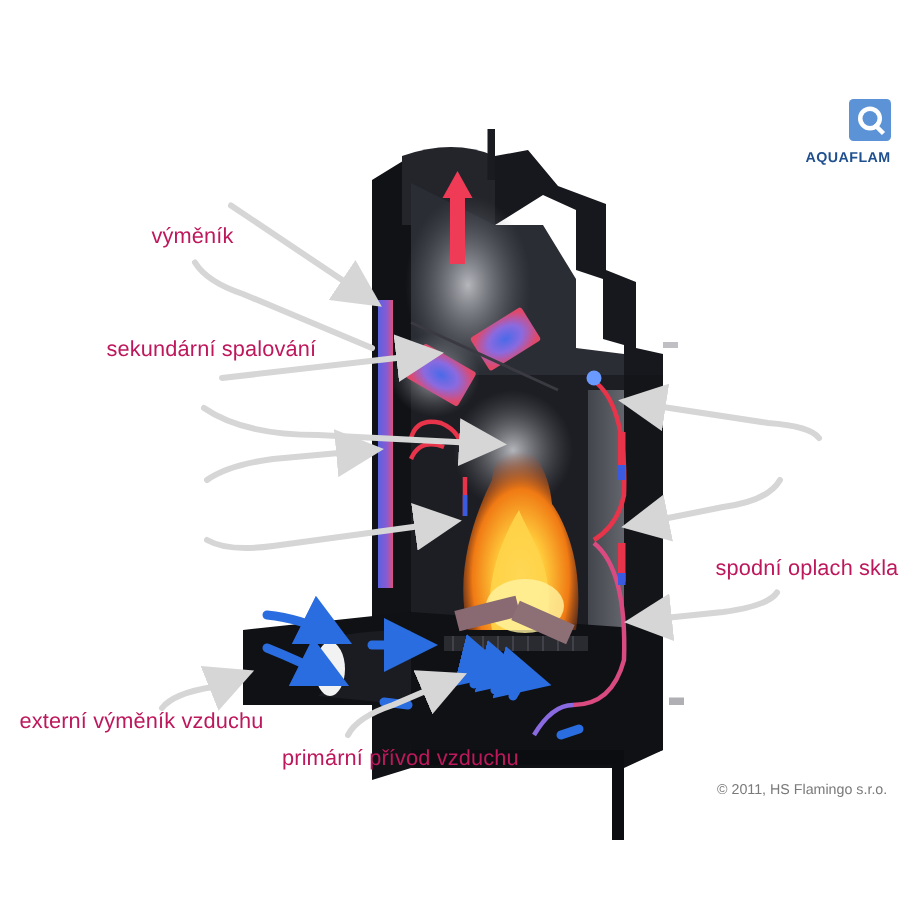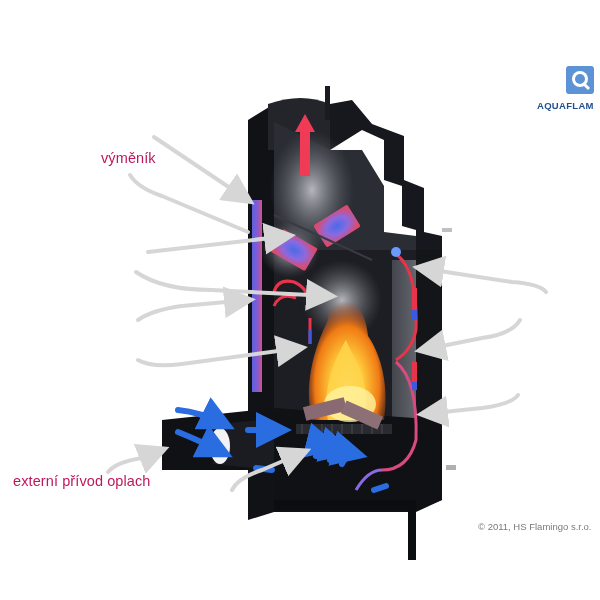--- a/index.html
+++ b/index.html
@@ -173,16 +173,19 @@
     <svg width="28" height="28" viewBox="0 0 28 28" style="position:static">
       <rect x="0" y="0" width="28" height="28" rx="3" fill="#5b93d6"></rect>
       <circle cx="14" cy="13" r="8" fill="#ffffff"></circle>
       <circle cx="14" cy="13" r="5" fill="#5b93d6"></circle>
       <line x1="17" y1="17" x2="23" y2="23" stroke="#ffffff" stroke-width="3"></line>
     </svg>
   </div>
   <div class="logo-text">AQUAFLAM</div>
 
   <div class="label" style="left:89px; top:150px;">výměník</div>
-  <div class="label" style="left:1px; top:473px;">externí přívod oplach</div>
+  <div class="label" style="left:59px; top:225px;">sekundární spalování</div>
+  <div class="label" style="left:465px; top:371px;">spodní oplach skla</div>
+  <div class="label" style="left:1px; top:473px;">externí výměník vzduchu</div>
+  <div class="label" style="left:176px; top:498px;">primární přívod vzduchu</div>
 
   <div class="copyright">© 2011, HS Flamingo s.r.o.</div>
 </div>
 
 </body></html>

